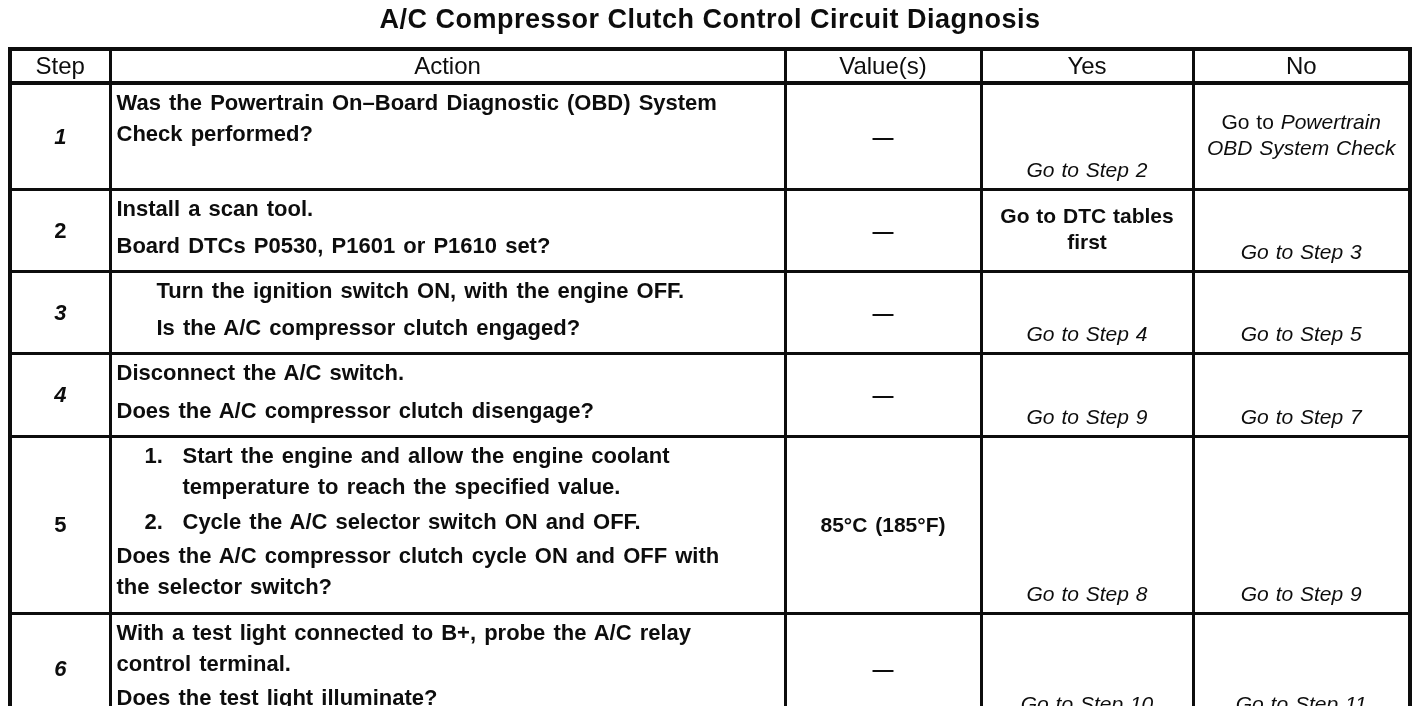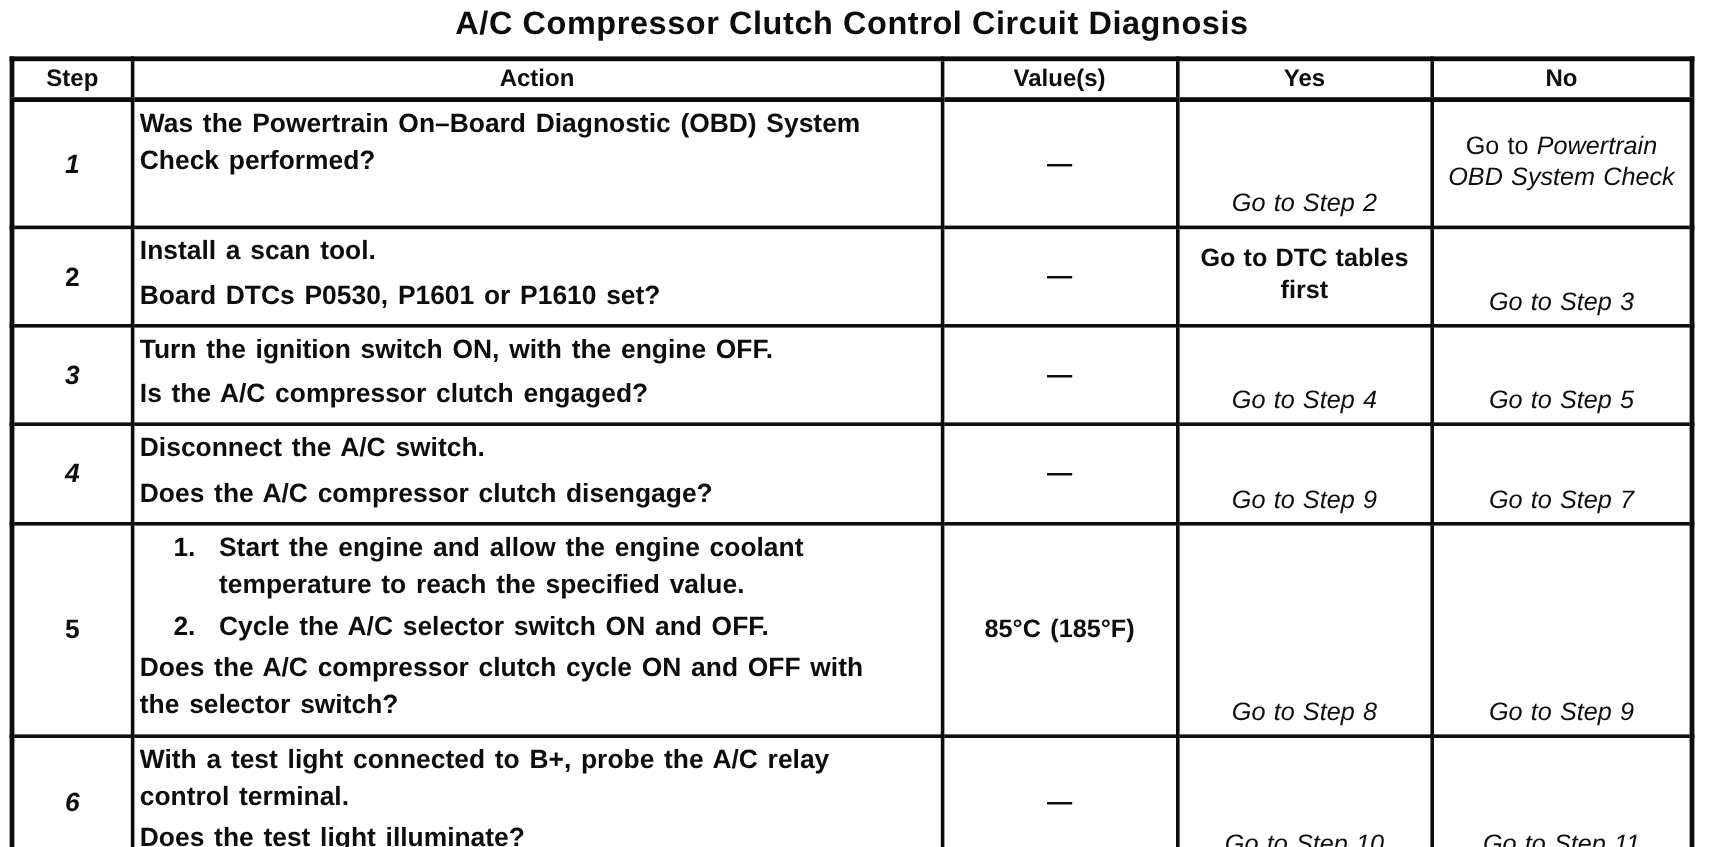--- a/index.html
+++ b/index.html
@@ -23,22 +23,22 @@
     table-layout: fixed;
     width: 1400px;
     margin-left: 8px;
     border: 4px solid #0d0d0d;
   }
   th, td {
     border: 3px solid #0d0d0d;
     overflow: hidden;
   }
   th {
-    font-size: 20px;
-    font-weight: bold;
+    font-size: 24px;
+    font-weight: normal;
     height: 28px;
     padding: 1px 2px;
     vertical-align: middle;
     border-bottom-width: 4px;
   }
   td.step {
     text-align: center;
     vertical-align: middle;
     font-size: 22px;
     font-weight: bold;
@@ -80,21 +80,21 @@
   td.decision .b  { font-weight: bold; }
   
   tr.r1 td { height: 96px; }
   tr.r2 td { height: 72px; }
   tr.r3 td { height: 72px; }
   tr.r4 td { height: 73px; }
   tr.r5 td { height: 167px; }
   tr.r6 td { height: 100px; }
   tr.r1 .action-flex { height: 92px; }
   tr.r2 .action-flex { height: 68px; }
-  tr.r3 .action-flex { height: 68px; }
+  tr.r3 .action-flex { height: 68px; margin-left: 40px; }
   tr.r4 .action-flex { height: 69px; }
   tr.r5 .action-flex { height: 162px; }
   tr.r6 .action-flex { height: 96px; }
 </style>
 </head>
 <body>
 
 <h1 class="page-title">A/C Compressor Clutch Control Circuit Diagnosis</h1>
 
 <table class="diag">

